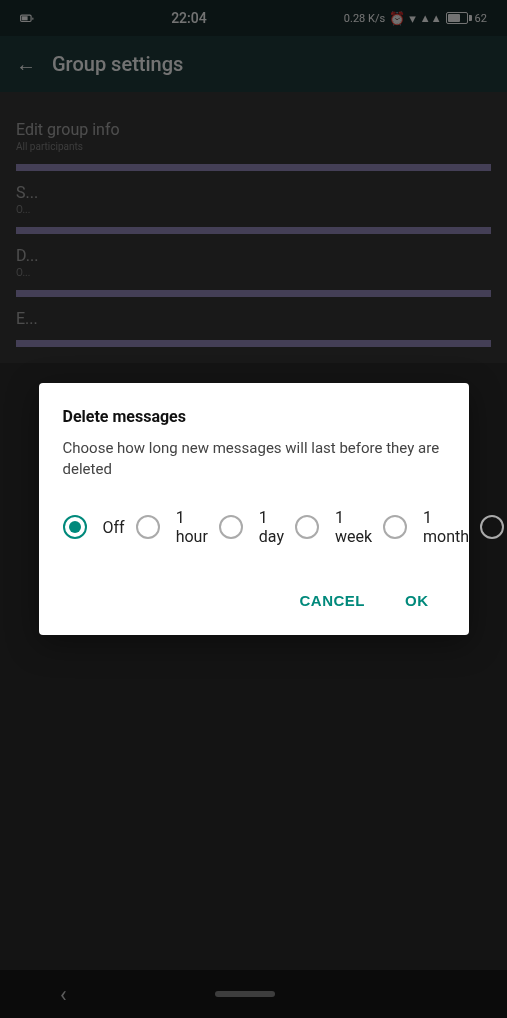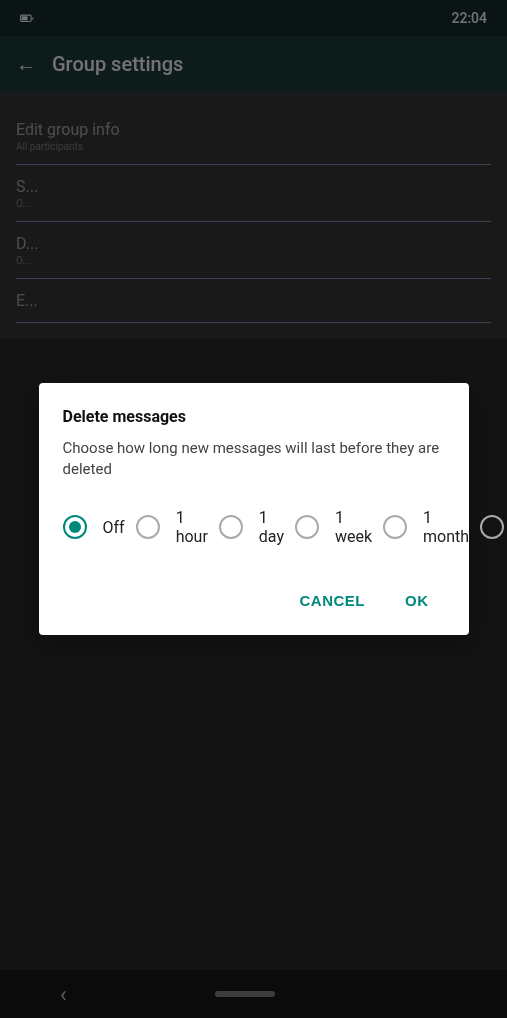--- a/index.html
+++ b/index.html
@@ -91,21 +91,21 @@
     
     .bg-content {
       width: 100%;
       background: #3d3d3d;
       padding: 16px;
       opacity: 0.7;
     }
 
     .bg-setting-item {
       padding: 12px 0;
-      border-bottom: 1px solid #c4b5fd;
+      border-bottom: 7px solid #c4b5fd;
     }
 
     .bg-setting-title {
       color: #e0e0e0;
       font-size: 16px;
     }
 
     .bg-setting-sub {
       color: #aaa;
       font-size: 10px;
@@ -239,20 +239,32 @@
 
 <div class="status-bar">
   <div class="status-bar-left">
     <svg width="14" height="14" viewBox="0 0 24 24" fill="white">
       <rect x="1" y="7" width="18" height="11" rx="2" fill="none" stroke="white" stroke-width="2"></rect>
       <rect x="3" y="9" width="10" height="7" fill="white"></rect>
       <rect x="21" y="11" width="2" height="4" fill="white" rx="1"></rect>
     </svg>
   </div>
   <span style="color:white;font-size:14px;font-weight:500;">22:04</span>
+  <div class="status-bar-right">
+    <span style="color:white;font-size:11px;">0.28 K/s</span>
+    <span style="color:white;font-size:13px;">⏰</span>
+    <span style="color:white;font-size:13px;">▾</span>
+    <span style="color:white;font-size:11px;">▲▲</span>
+    <div style="display:flex;align-items:center;gap:1px;">
+      <div class="battery-icon">
+          <div class="battery-fill"></div>
+        </div>
+      <span style="color:white;font-size:11px;margin-left:6px;">62</span>
+    </div>
+  </div>
 </div>
 
 <div class="toolbar">
   <span class="back-arrow">←</span>
   <span class="toolbar-title">Group settings</span>
 </div>
 
 <div class="bg-content">
   <div class="bg-setting-item">
     <div class="bg-setting-title">Edit group info</div>

